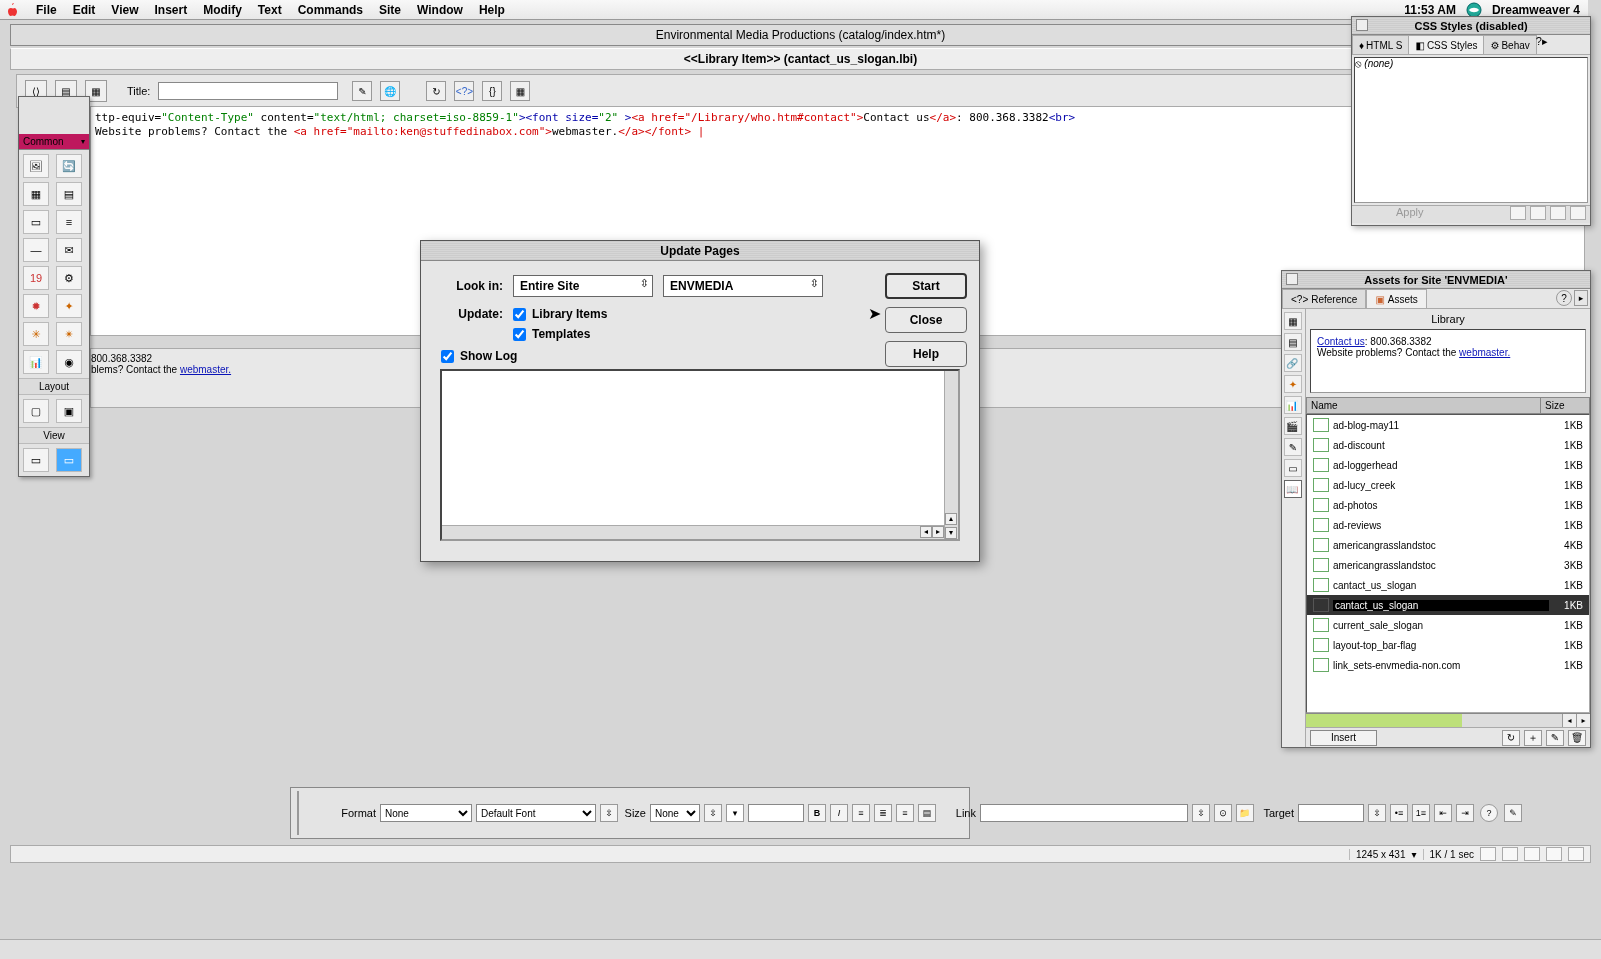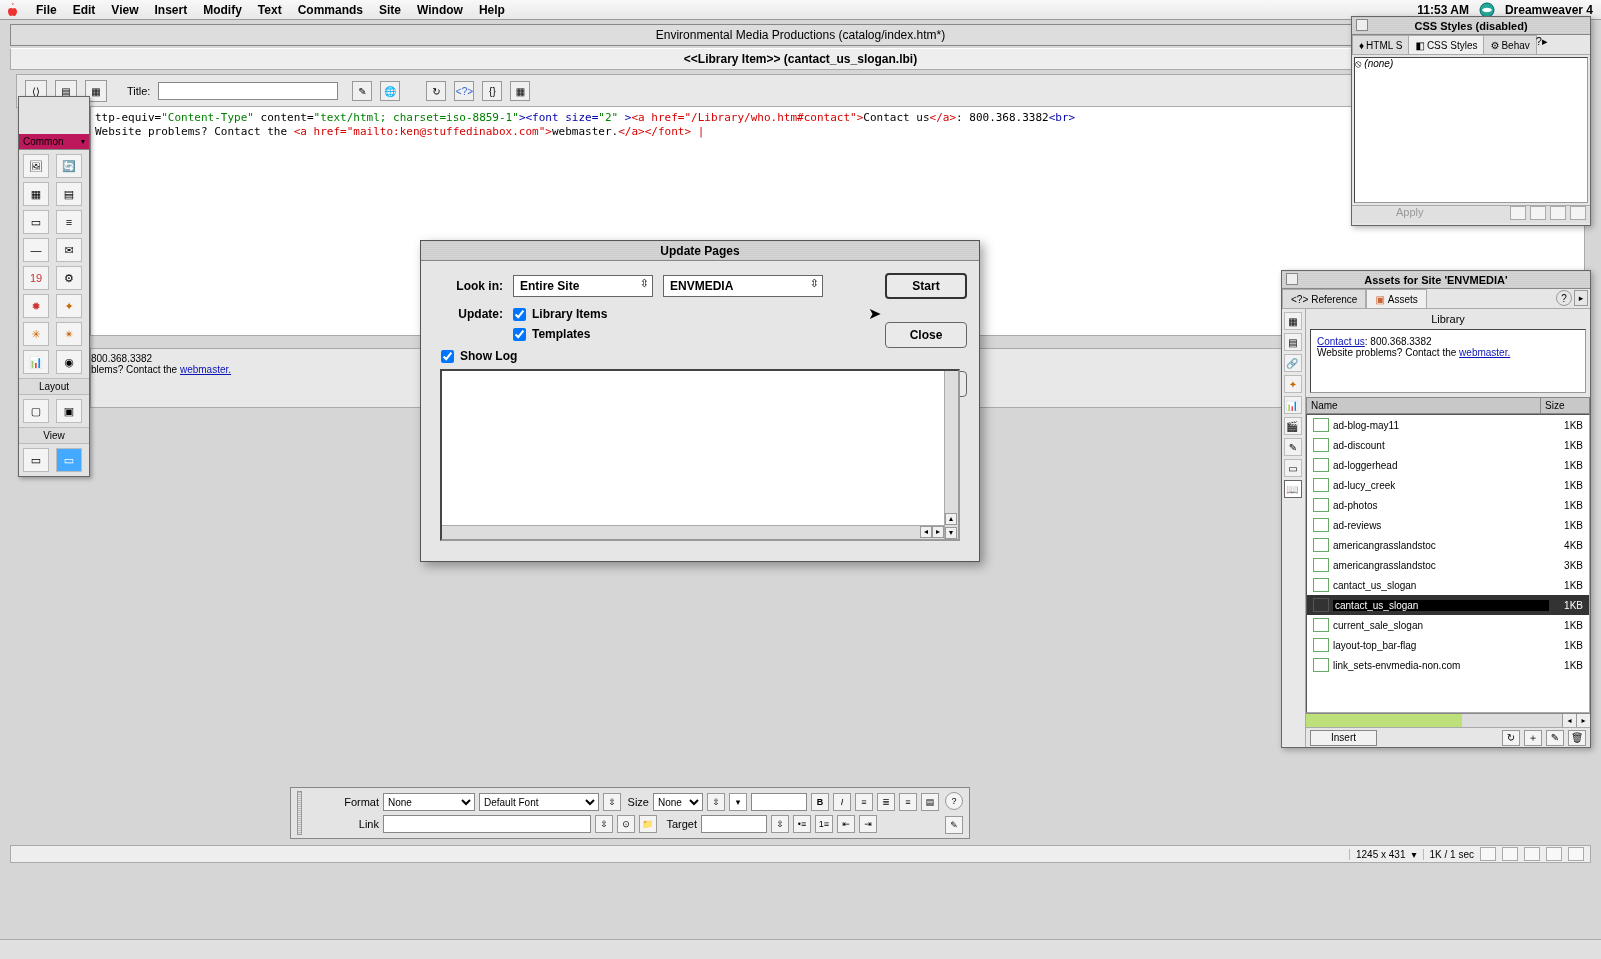--- a/index.html
+++ b/index.html
@@ -1,19 +1,19 @@
 <!DOCTYPE html>
 <html><head>
 <meta charset="utf-8">
 <style>
 * { box-sizing: border-box; margin: 0; padding: 0; }
 body { font-family: "Geneva", "Lucida Grande", Arial, sans-serif; font-size: 11px; background: #d6d6d6; width: 1601px; height: 959px; position: relative; overflow: hidden; }
 
 
-.menubar { position: absolute; top:0; left:0; right:0; height:20px; background: linear-gradient(#f8f8f8,#e8e8e8); border-bottom:1px solid #999; display:flex; align-items:center; padding-left:4px; }
+.menubar { position: absolute; top:0; left:0; right:13px; height:20px; background: linear-gradient(#f8f8f8,#e8e8e8); border-bottom:1px solid #999; display:flex; align-items:center; padding-left:4px; }
 .menubar .apple { width:16px; height:16px; margin-right:8px; display:flex; align-items:center; justify-content:center;}
 .menubar .menu-item { padding:2px 8px; font-weight:bold; font-size:12px; }
 .menubar .right { margin-left:auto; display:flex; align-items:center; gap:10px; padding-right:8px;}
 .menubar .right span { font-size:12px; font-weight:bold;}
 .dw-icon { width:16px; height:16px; }
 
 
 .doc-title-bar { position:absolute; top:24px; left:10px; right:10px; height:22px; background:#ddd; border:1px solid #888; display:flex; align-items:center; justify-content:center; font-size:12px;}
 .sub-title-bar { position:absolute; top:48px; left:10px; right:10px; height:22px; background:#eee; border:1px solid #aaa; border-top:1px solid #fff; display:flex; align-items:center; justify-content:center; font-size:12px; font-weight:bold;}
 
@@ -37,41 +37,41 @@
 
 
 .preview{position:absolute; top:348px; left:90px; right:16px; height:60px; background:#e8e8e8; border:1px solid #aaa; font-family:Verdana, sans-serif; font-size:10px; padding:4px 0 4px 0;}
 .preview a{color:#0a14b8;text-decoration:underline;}
 
 
 .propbar { position:absolute; bottom:120px; left:290px; width:680px; height:52px; background:#e4e4e4; border:1px solid #888; display:flex; align-items:center; gap:6px; padding:4px 6px; font-size:11px;}
 .propbar select,.propbar input{height:18px; border:1px solid #888; background:#fff; font-size:10px;}
 .propbar .lbl{min-width:36px; text-align:right;}
 .propbar .iconsq{width:18px;height:18px;border:1px solid #999;background:#f4f4f4;display:inline-flex;align-items:center;justify-content:center;font-size:9px;}
-.propbar .col{display:flex;flex-direction:column;gap:4px;margin-left:35px;}
+.propbar .col{display:flex;flex-direction:row;gap:4px;margin-left:35px;}
 .propbar .row{display:flex;align-items:center;gap:4px;}
 
 
 .statusbar{position:absolute; bottom:96px; left:10px; right:10px; height:18px; background:#eee; border:1px solid #aaa; display:flex; align-items:center; justify-content:flex-end; padding:0 6px; gap:6px; font-size:10px;}
 .statusbar .seg{border-left:1px solid #bbb;padding-left:6px;}
 .statusbar .sicon{width:16px;height:14px;border:1px solid #aaa;background:#f8f8f8;}
 
 
 .scrollzone{position:absolute; bottom:0; left:0; right:0; height:20px; background:#e0e0e0; border-top:1px solid #aaa;}
 
 
 .modal{position:absolute; top:240px; left:420px; width:560px; background:#e6e6e6; border:1px solid #555; box-shadow:4px 4px 10px rgba(0,0,0,.35);}
 .modal .titlebar{height:20px; background:repeating-linear-gradient(#ccc,#ccc 1px,#d6d6d6 1px,#d6d6d6 2px); border-bottom:1px solid #888; display:flex;align-items:center;justify-content:center; font-weight:bold; font-size:12px;}
 .modal .body{padding:14px 16px 10px 16px; position:relative;}
 .modal .form-row{display:flex; align-items:center; gap:10px; margin-bottom:10px;}
 .modal .lbl{width:66px; text-align:right; font-weight:bold; font-size:12px;}
 .modal select{height:22px; border:1px solid #666; background:#fff; font-size:12px; font-weight:bold; padding:0 18px 0 6px; appearance:none; -webkit-appearance:none; position:relative;}
 .select-wrap{position:relative; display:inline-block;}
 .select-wrap::after{content:"⇳"; position:absolute; right:4px; top:2px; font-size:11px; pointer-events:none;}
-.modal .btns{position:absolute; right:12px; top:12px; display:flex; flex-direction:column; gap:23px;}
+.modal .btns{position:absolute; right:12px; top:12px; display:flex; flex-direction:column; gap:8px;}
 .modal button{width:82px; height:26px; background:#eaeaea; border:1px solid #666; border-radius:4px; font-weight:bold; font-size:12px;}
 .modal button.primary{border:2px solid #333;}
 .modal .logcheck{margin:8px 0 6px 4px; display:flex; align-items:center; gap:6px; font-weight:bold; font-size:12px;}
 .modal .log-area{width:520px; height:172px; background:#fff; border:2px inset #999; margin:4px auto 10px auto; position:relative;}
 .modal .log-area .hscroll{position:absolute; bottom:0; left:0; right:14px; height:14px; background:#ddd; border-top:1px solid #aaa;}
 .modal .log-area .vscroll{position:absolute; right:0; top:0; bottom:0; width:14px; background:#ddd; border-left:1px solid #aaa;}
 .modal .log-area .hscroll .ar,.modal .log-area .vscroll .ar{width:12px;height:12px;background:#f0f0f0;border:1px solid #999;display:inline-block;font-size:8px;text-align:center;line-height:10px;}
 
 
 .css-panel{position:absolute; top:16px; right:10px; width:240px; height:210px; background:#e6e6e6; border:1px solid #666; box-shadow:2px 2px 6px rgba(0,0,0,.3);}

